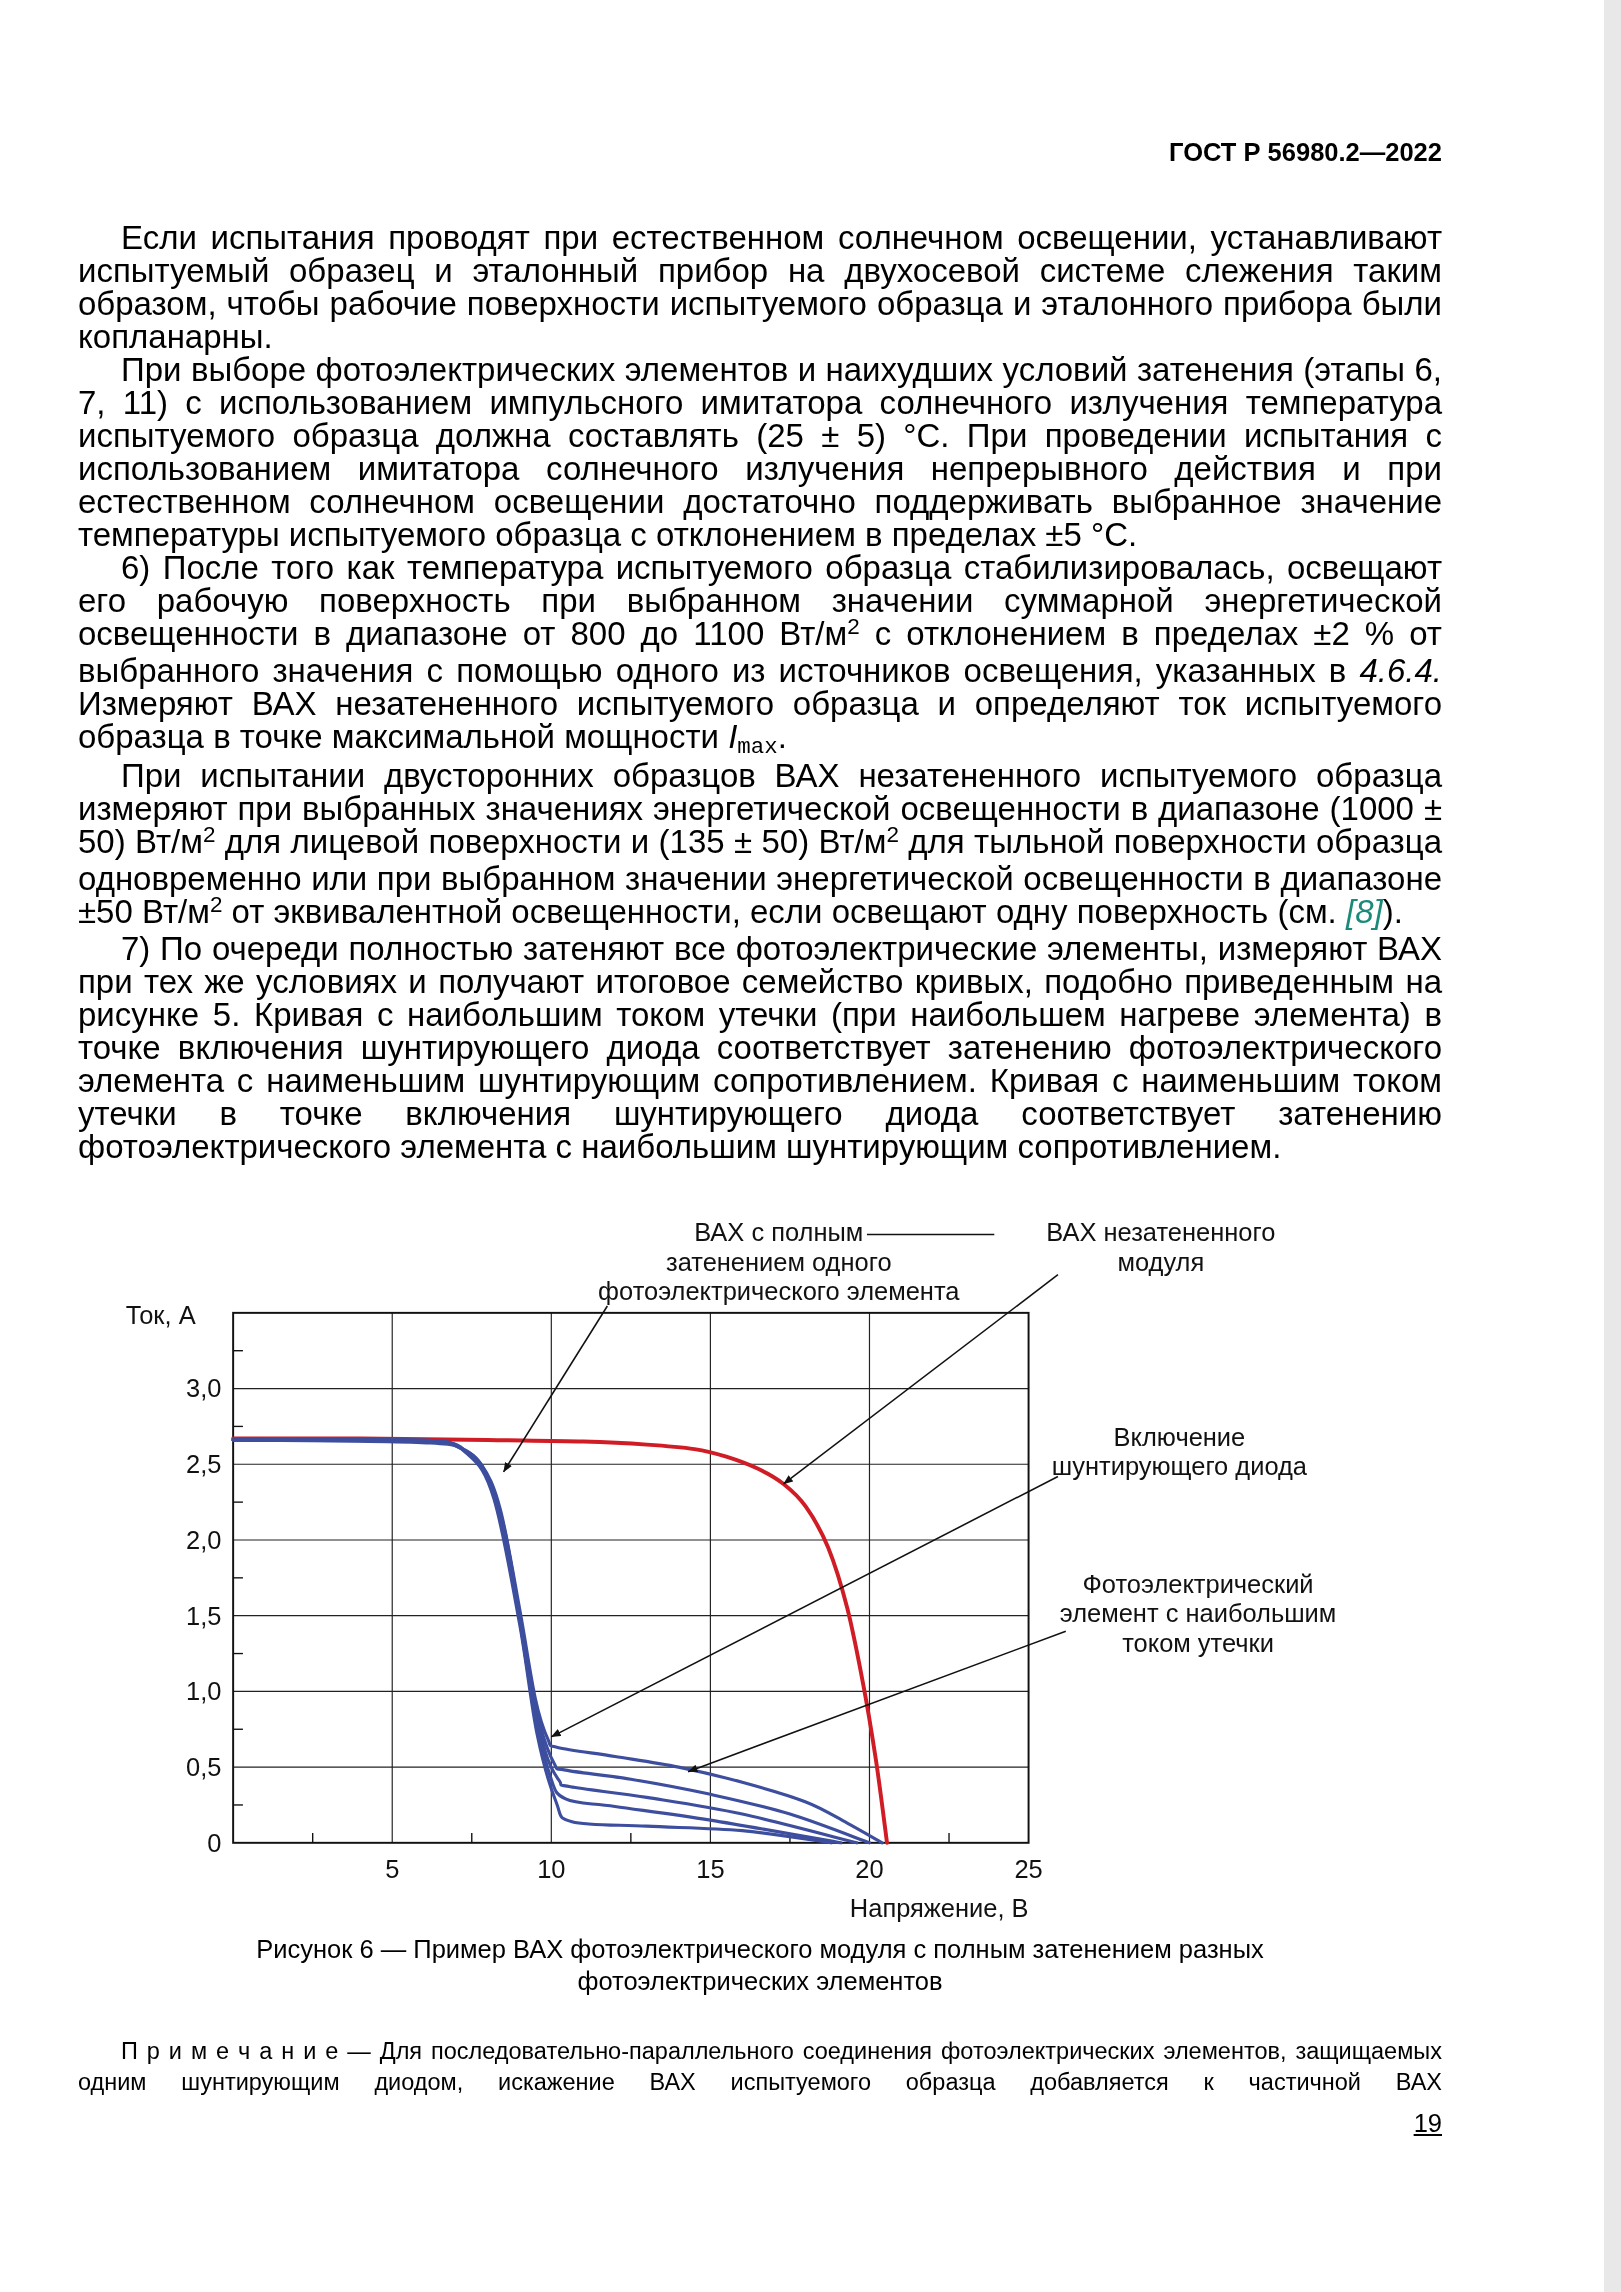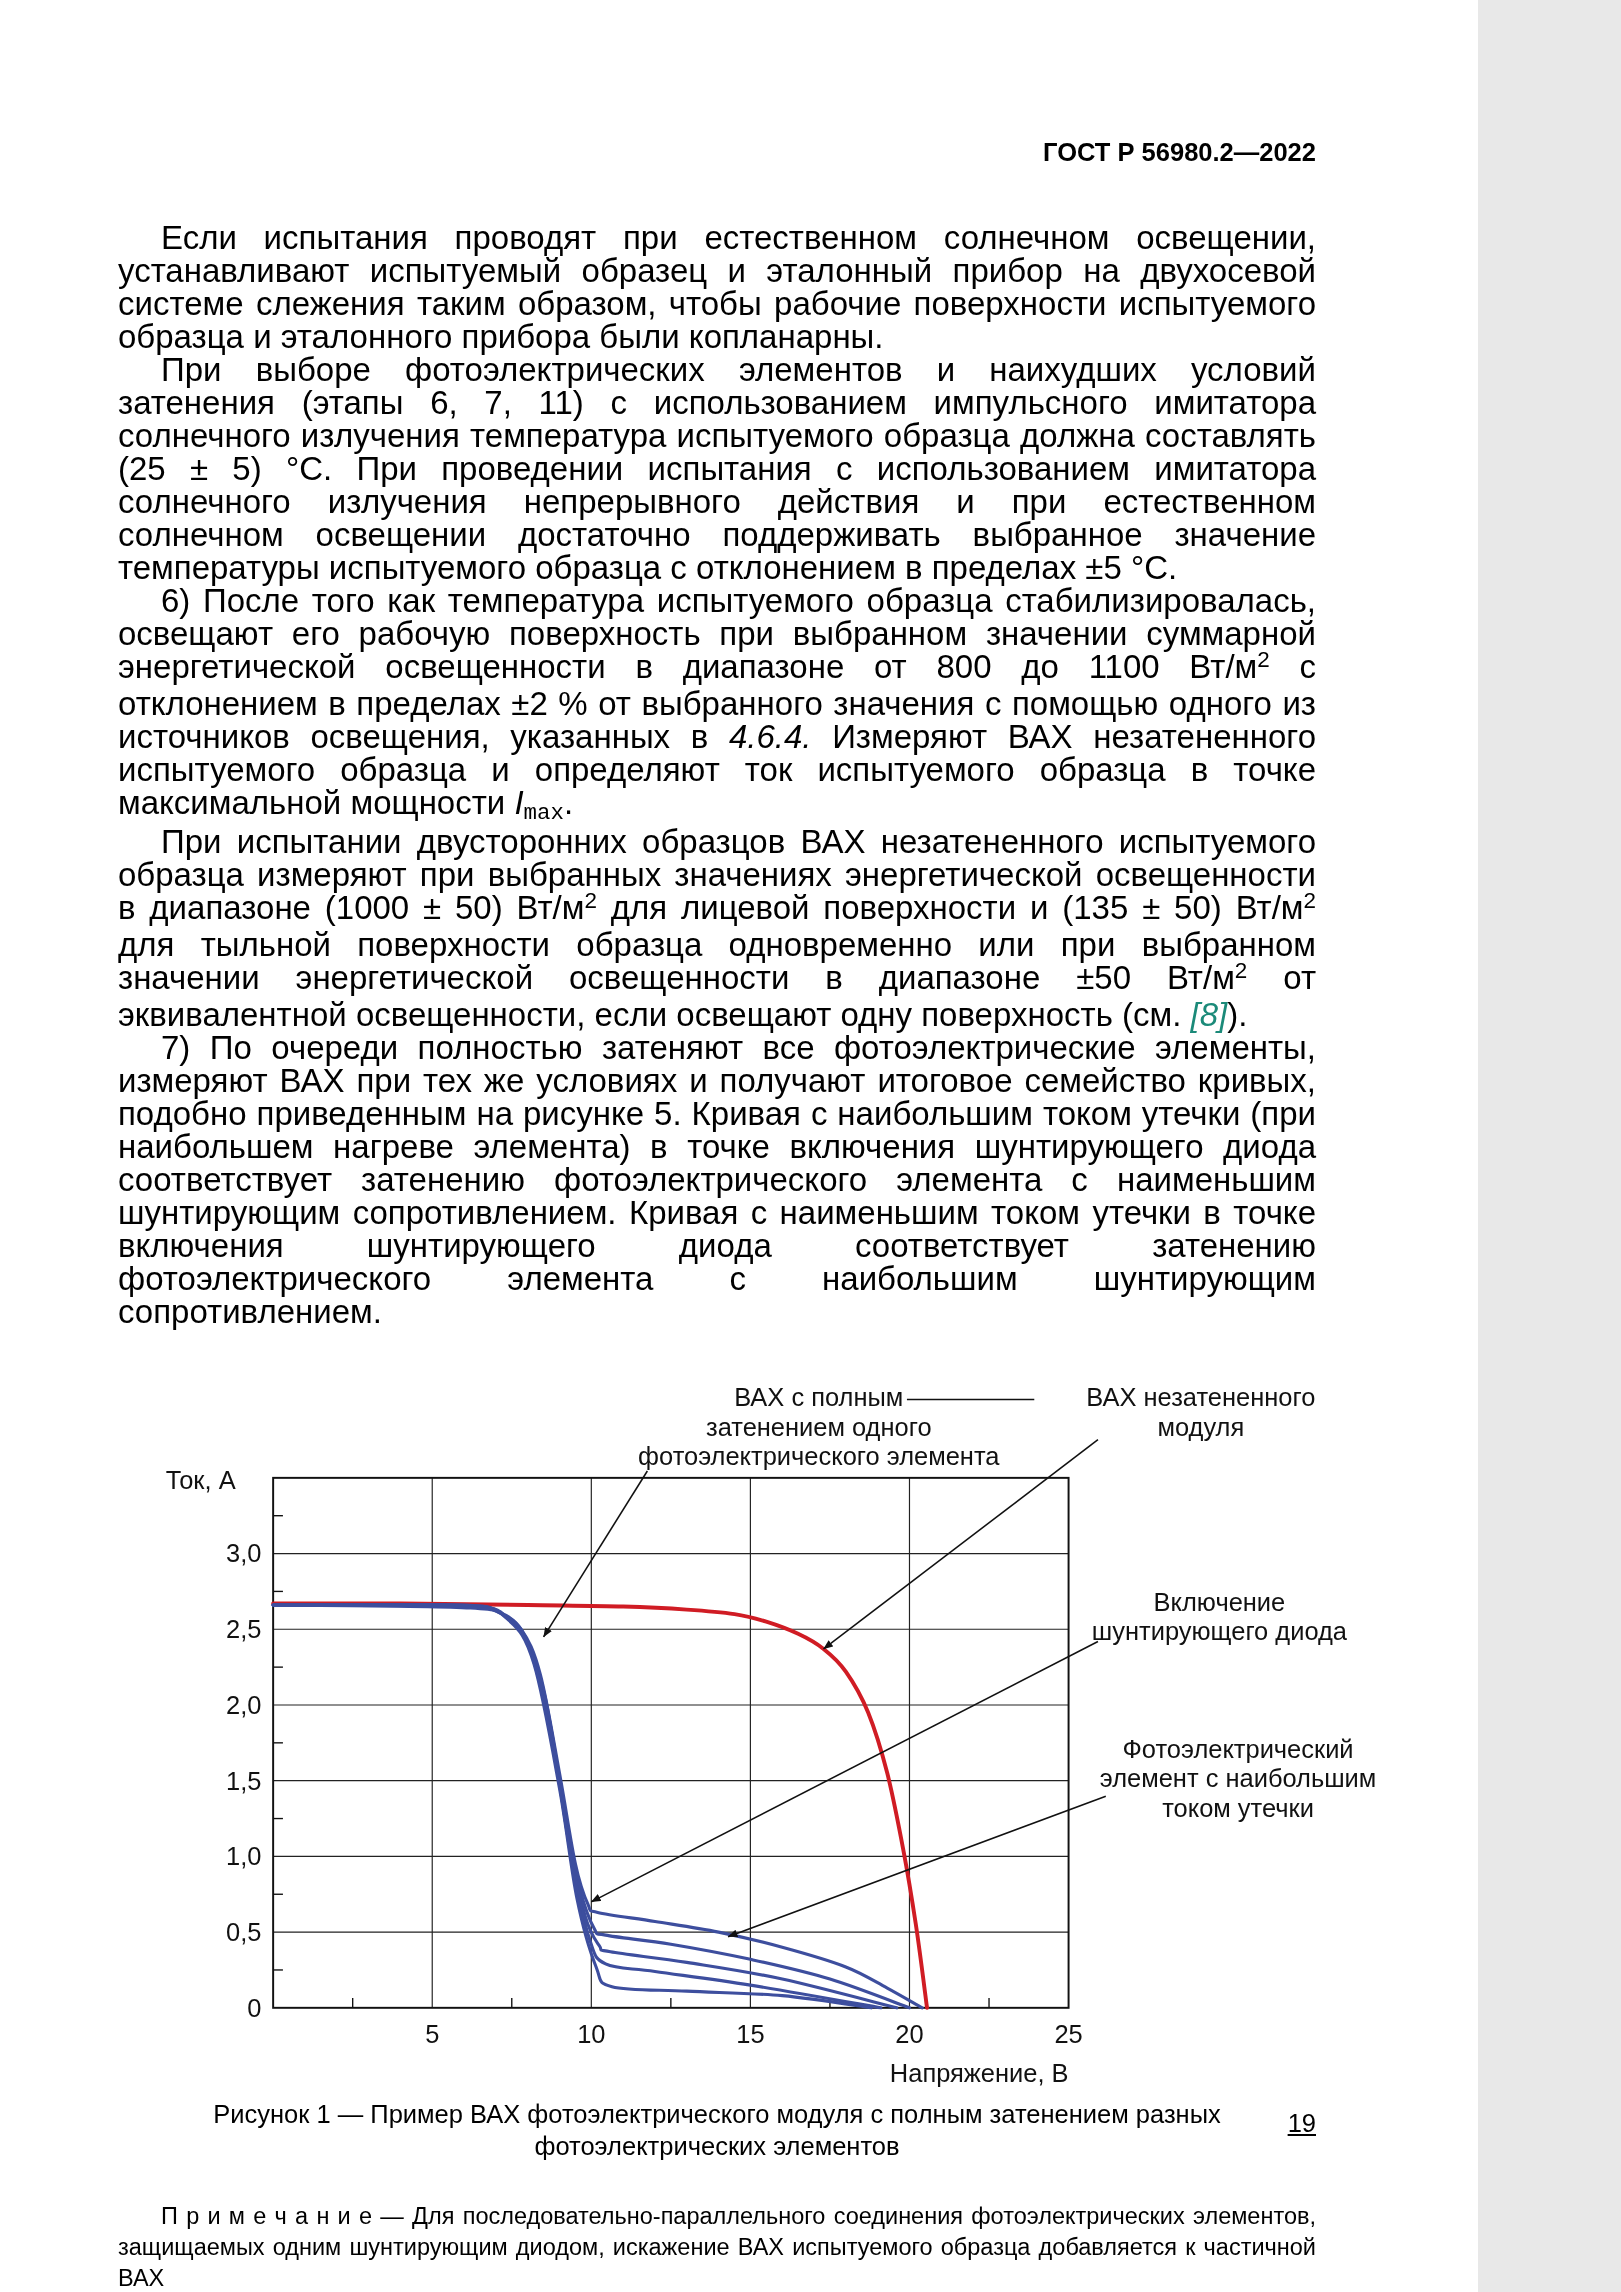--- a/index.html
+++ b/index.html
@@ -1,19 +1,19 @@
 <!DOCTYPE html>
 <html><head>
 <meta charset="utf-8">
 <style>
   html,body{margin:0;padding:0;background:#e8e8e8;}
   .page{
-    width:1478px;height:2293px;position:relative;background:#ffffff;
+    width:1604px;height:2293px;position:relative;background:#ffffff;
     font-family:"Liberation Sans",sans-serif;color:#000;
-    box-sizing:border-box;padding:140px 162px 0 118px;overflow:hidden;
+    box-sizing:border-box;padding:140px 162px 0 78px;overflow:hidden;
   }
   .doc-header{text-align:right;font-weight:bold;font-size:25.5px;line-height:25.5px;margin-bottom:55px;}
   .para{margin:0;font-size:33px;line-height:33px;text-align:justify;text-indent:43px;}
   .seg-i{font-style:italic;}
   .seg-sup{font-size:0.68em;position:relative;top:-0.45em;}
   .seg-sub{font-size:0.68em;position:relative;top:0.25em;font-style:normal;font-family:Liberation Mono, monospace;}
   .seg-ref{font-style:italic;color:#1b8a79;}
   #chart-svg{display:block;margin:47px 0 0 9.8px;}
   .ctext{font-family:"Liberation Sans",sans-serif;font-size:26px;fill:#111;}
   .figure-caption{text-align:center;font-size:25.5px;line-height:32px;margin-top:3.9px;}
@@ -96,21 +96,21 @@
       <text x="1114" y="271" text-anchor="middle" class="ctext">шунтирующего диода</text>
       <line x1="990" y1="272" x2="472.8" y2="537.8" stroke="#111" stroke-width="1.6" marker-end="url(#arr)"></line>
       <text x="1133" y="391" text-anchor="middle" class="ctext">Фотоэлектрический</text>
       <text x="1133" y="421" text-anchor="middle" class="ctext">элемент с наибольшим</text>
       <text x="1133" y="451" text-anchor="middle" class="ctext">током утечки</text>
       <line x1="998" y1="430" x2="612.464" y2="573.3514285714286" stroke="#111" stroke-width="1.6" marker-end="url(#arr)"></line>
       <line x1="795" y1="25" x2="925" y2="25" stroke="#111" stroke-width="1.4"></line>
     </svg>
 
   <div class="figure-caption">
-    <span>Рисунок 1 — Пример ВАХ фотоэлектрического модуля с полным затенением разных</span>
+    <span>Рисунок 6 — Пример ВАХ фотоэлектрического модуля с полным затенением разных</span>
     <span>фотоэлектрических элементов</span>
   </div>
 
   <div>
       <p class="note-para"><span>П р и м е ч а н и е   — Для последовательно-параллельного соединения фотоэлектрических элементов, защищаемых одним шунтирующим диодом, искажение ВАХ испытуемого образца добавляется к частичной ВАХ</span></p>
     </div>
 
   <div class="page-num">19</div>
 
 </div>

